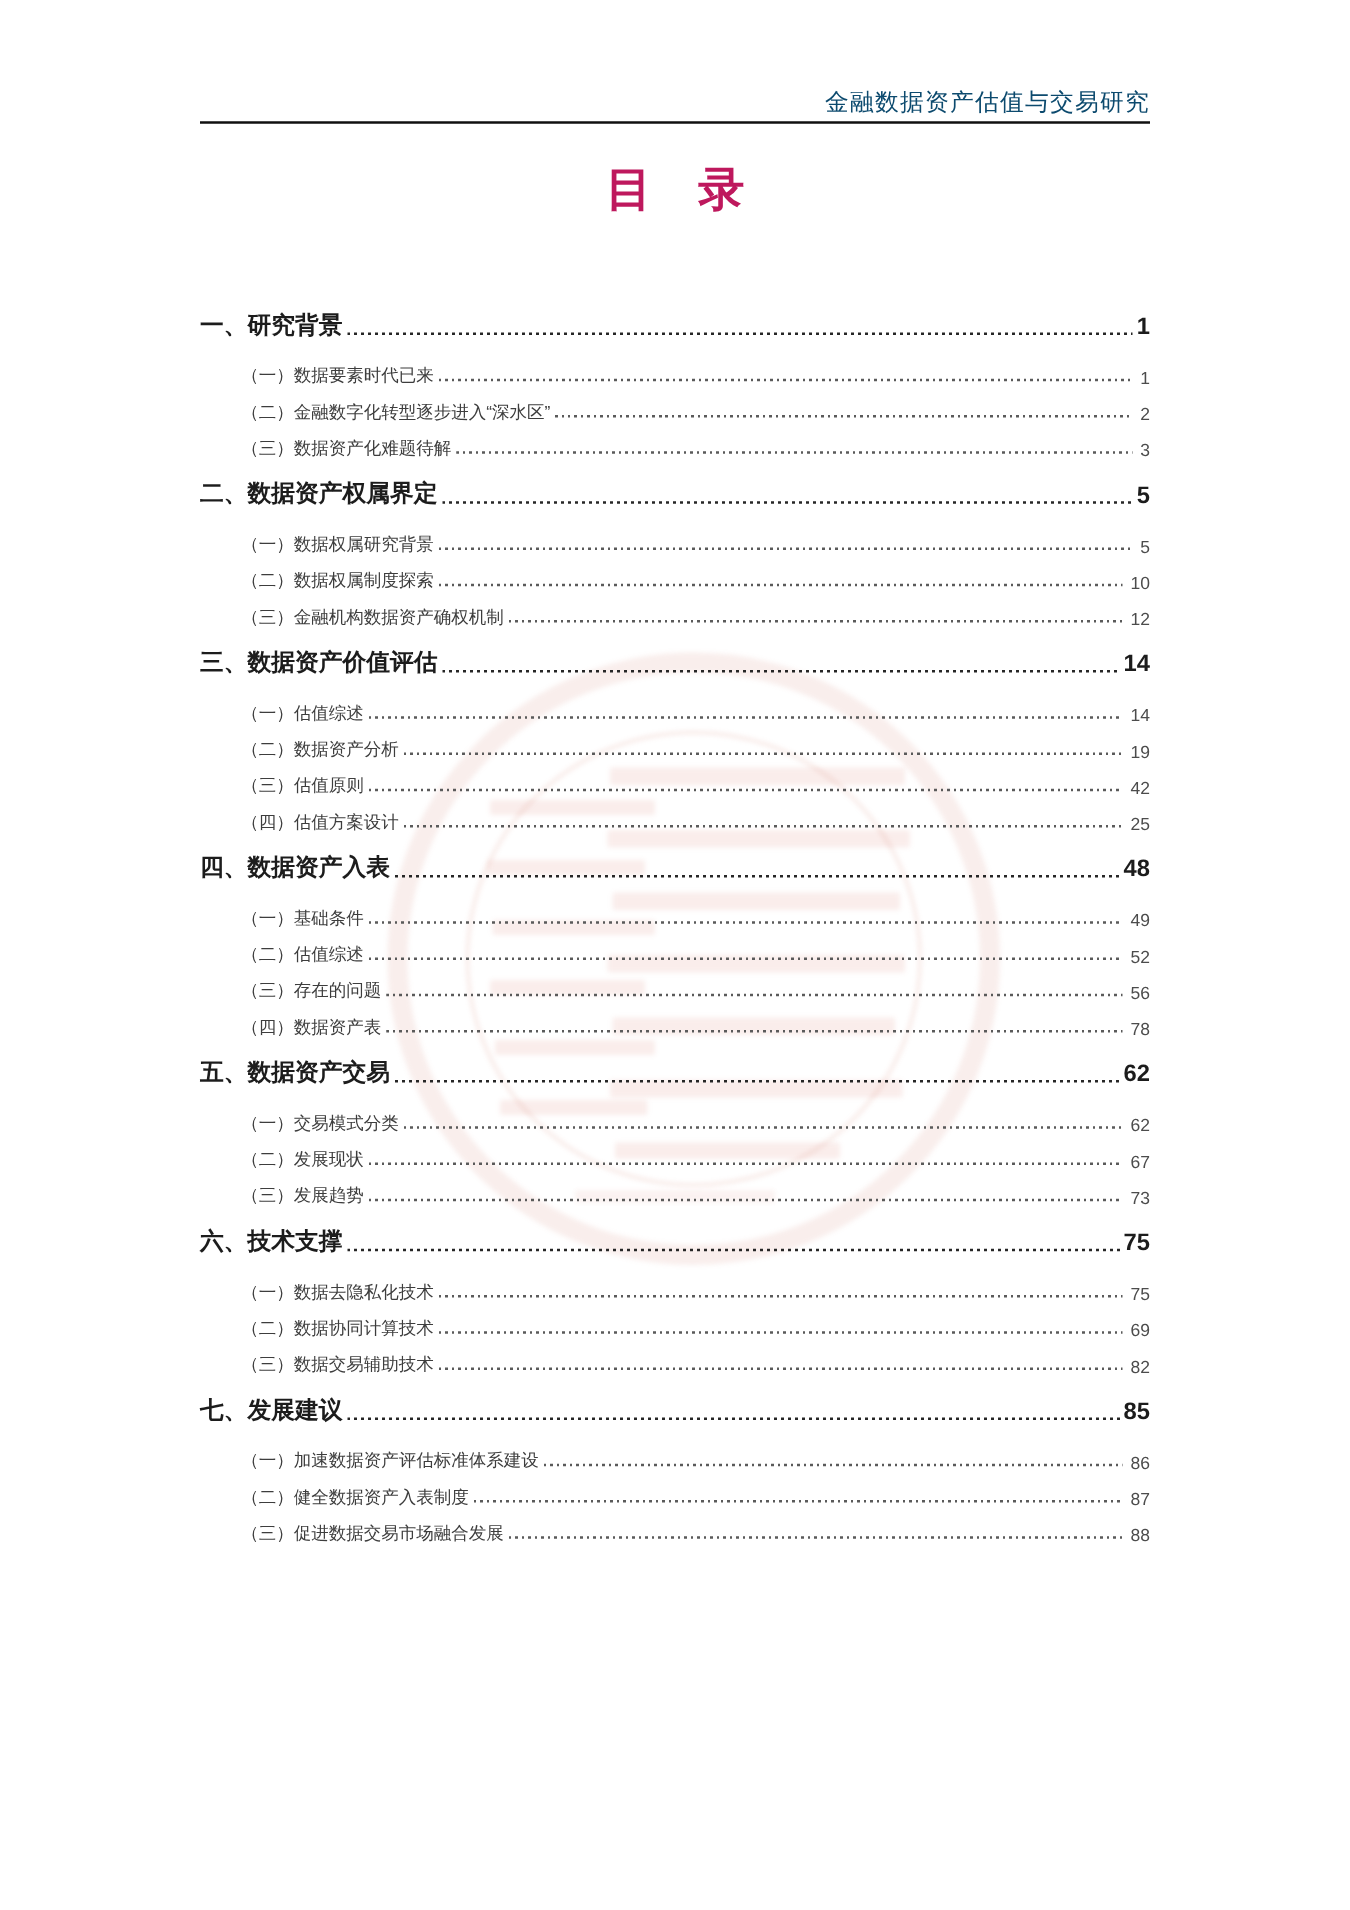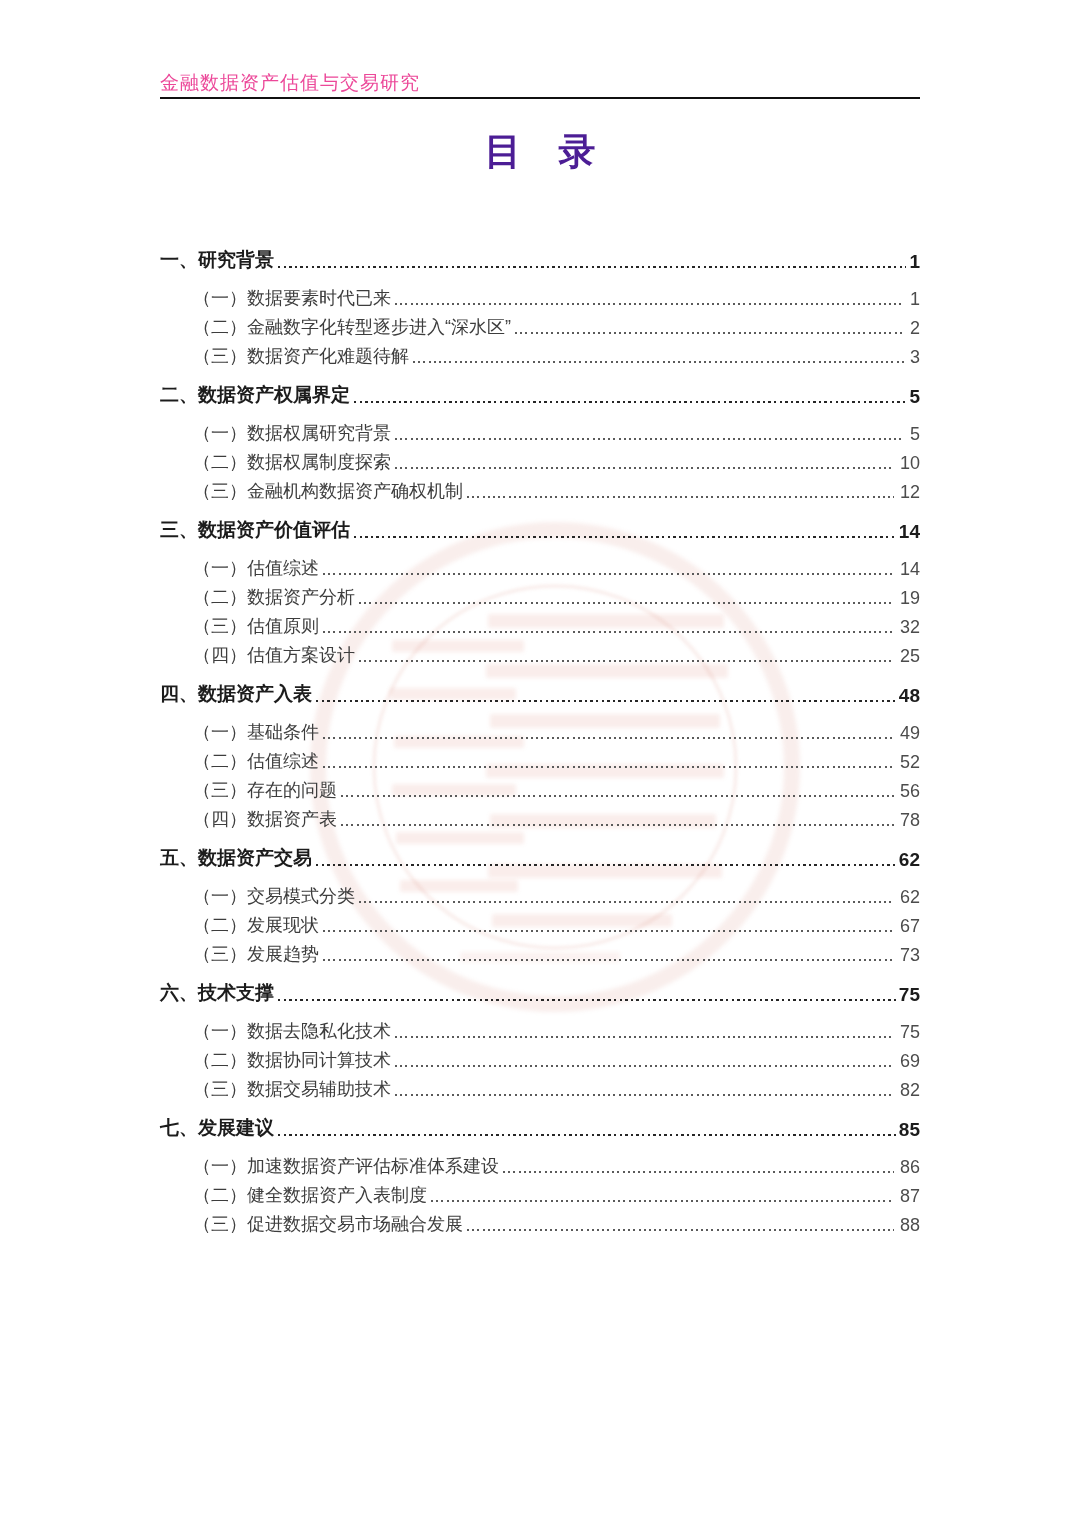--- a/index.html
+++ b/index.html
@@ -5,39 +5,39 @@
   html,body{margin:0;padding:0;background:#ffffff;}
   body{
     width:1080px;height:1528px;position:relative;overflow:hidden;
     font-family:"Liberation Sans","DejaVu Sans",sans-serif;
     color:#1c1c1c;
   }
   .content{position:relative;padding:0 160px;z-index:2;}
 
   
   .running-header{
-    padding-top:72px;text-align:left;
+    padding-top:72px;text-align:right;
     font-family:"Liberation Serif","DejaVu Serif",serif;
-    font-size:19px;line-height:22px;color:#ec4899;letter-spacing:1px;
+    font-size:19px;line-height:22px;color:#0c4a6e;letter-spacing:1px;
   }
   .header-rule{height:2px;background:#101010;margin-top:3px;}
 
   
   .page-title{
     margin-top:30px;text-align:center;
-    font-size:37px;line-height:46px;font-weight:600;color:#4c1d95;
+    font-size:37px;line-height:46px;font-weight:600;color:#be185d;
   }
 
   
   .toc{margin-top:68px;}
   .toc-section{margin-top:10px;text-align:right;}
   .toc-section:first-child{margin-top:0;}
   .toc-row{display:flex;align-items:flex-end;}
   .toc-heading-row{height:30px;font-size:19px;font-weight:700;color:#1c1c1c;margin-bottom:8px;}
-  .toc-sub-row{height:29px;font-size:18px;color:#3d3d3d;padding-left:33px;}
+  .toc-sub-row{height:29px;font-size:14px;color:#3d3d3d;padding-left:33px;}
   .toc-label{white-space:nowrap;}
   .toc-page{white-space:nowrap;}
   .toc-heading-row .toc-page{color:#1c1c1c;}
   .toc-sub-row .toc-page{color:#4c4c4c;padding-left:3px;}
   .dots{flex:1 1 auto;height:2px;margin:0 3px 5px 4px;
     background-image:repeating-linear-gradient(to right,#5a5a5a 0 2px,transparent 2px 5.2px);}
   .toc-heading-row .dots{height:2.4px;margin-bottom:5px;
     background-image:repeating-linear-gradient(to right,#262626 0 2.4px,transparent 2.4px 5.6px);}
 
   
@@ -134,21 +134,21 @@
           <span class="toc-page">14</span>
         </div>
         <div class="toc-row toc-sub-row">
           <span class="toc-label">（二）数据资产分析</span>
           <span class="dots"></span>
           <span class="toc-page">19</span>
         </div>
         <div class="toc-row toc-sub-row">
           <span class="toc-label">（三）估值原则</span>
           <span class="dots"></span>
-          <span class="toc-page">32</span>
+          <span class="toc-page">42</span>
         </div>
         <div class="toc-row toc-sub-row">
           <span class="toc-label">（四）估值方案设计</span>
           <span class="dots"></span>
           <span class="toc-page">25</span>
         </div>
       </div>
       <div class="toc-section">
         <div class="toc-row toc-heading-row">
           <span class="toc-label">四、数据资产入表</span>

